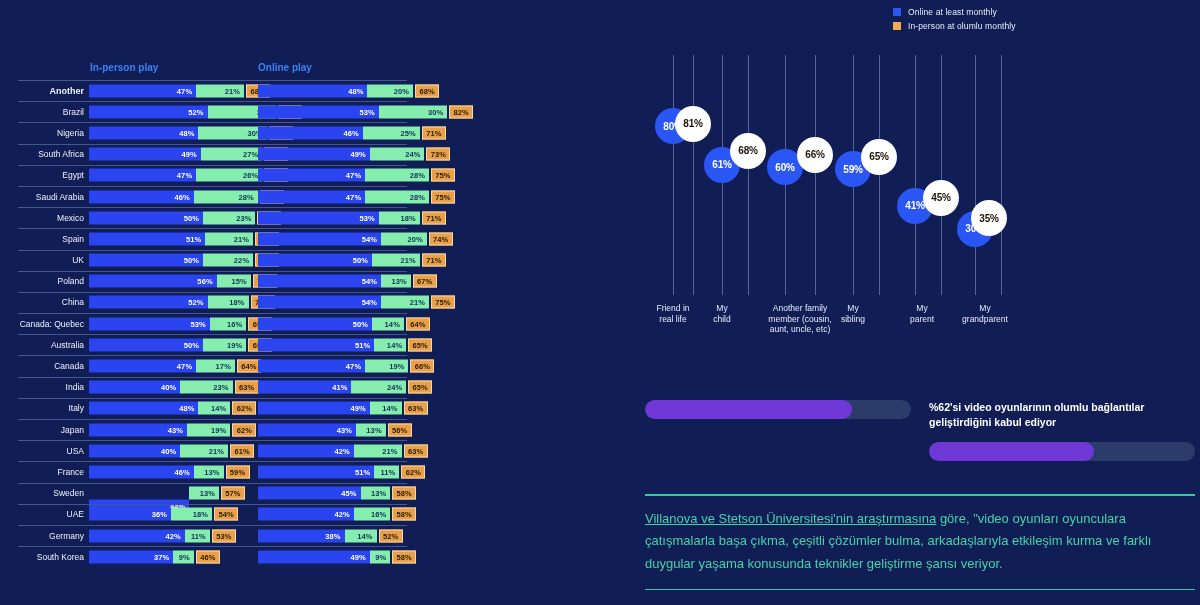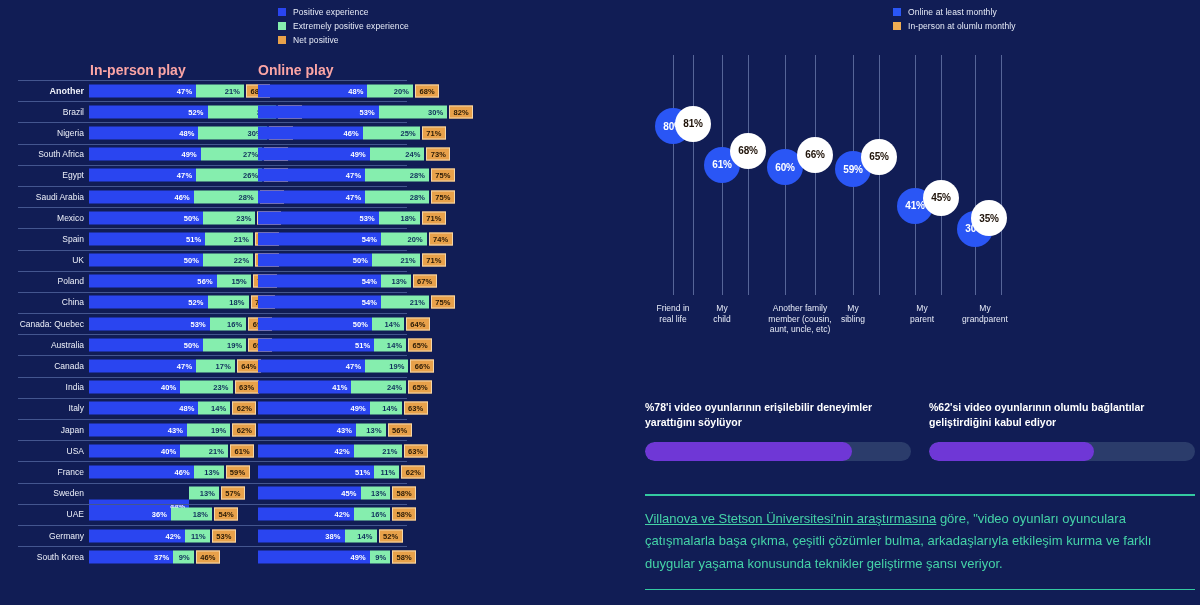--- a/index.html
+++ b/index.html
@@ -12,21 +12,21 @@
   .page { position: relative; width: 1200px; height: 605px; }
 
   
   .left-panel { position: absolute; left: 0; top: 0; width: 625px; height: 605px; }
 
   .legend-left { position: absolute; left: 278px; top: 7px; }
   .legend-row { display: flex; align-items: center; margin-bottom: 4px; }
   .legend-sw { width: 8px; height: 8px; margin-right: 7px; flex: none; }
   .legend-txt { font-size: 8.5px; color: #e8ecf8; letter-spacing: .1px; }
 
-  .col-head { position: absolute; top: 62px; font-size: 14px; font-weight: bold; color: #fca5a5; }
+  .col-head { position: absolute; top: 62px; font-size: 10px; font-weight: bold; color: #3b82f6; }
   .col-head.a { left: 90px; }
   .col-head.b { left: 258px; }
 
   .rows { position: absolute; left: 0; top: 80px; width: 625px; }
   .row { position: relative; height: 21.2px; }
   .row .sep { position: absolute; left: 18px; right: 218px; top: 0; height: 1px; background: #44568f; }
   .row.global .sep-bot { position: absolute; left: 18px; right: 218px; bottom: -1px; height: 1.5px; background: #51649c; }
   .rlabel {
     position: absolute; left: 0; width: 84px; top: 50%; transform: translateY(-50%);
     text-align: right; font-size: 8.5px; color: #eef1fa; white-space: nowrap;
@@ -76,34 +76,20 @@
   .cite .body { padding: 12px 0 13px 0; font-size: 13px; line-height: 1.75; color: #45d3a8; }
   .cite .lnk { text-decoration: underline; }
 </style>
 </head>
 <body>
 
 <div class="page">
 
   <div class="left-panel">
 
-    <div class="legend-left" id="legend-left">
-        <div class="legend-row">
-          <span class="legend-sw" style="background: rgb(42, 69, 240);"></span>
-          <span class="legend-txt">Positive experience</span>
-        </div>
-        <div class="legend-row">
-          <span class="legend-sw" style="background: rgb(133, 238, 174);"></span>
-          <span class="legend-txt">Extremely positive experience</span>
-        </div>
-        <div class="legend-row">
-          <span class="legend-sw" style="background: rgb(232, 161, 74);"></span>
-          <span class="legend-txt">Net positive</span>
-        </div>
-      </div>
 
     <div class="col-head a">In-person play</div>
     <div class="col-head b">Online play</div>
 
     <div class="rows" id="rows">
         <div class="row global">
           <div class="sep"></div>
           <div class="sep-bot"></div>
           <div class="rlabel">Another</div>
           <div class="barset a">
@@ -488,21 +474,20 @@
         <div class="bubble online" style="width: 36px; height: 36px; left: 332px; top: 155.5px;">30%</div>
         <div class="bubble inperson" style="width: 36px; height: 36px; left: 346px; top: 145.25px;">35%</div>
         <div class="xlabel" style="left: 320px; width: 80px;">
           <div>My</div>
           <div>grandparent</div>
         </div>
       </div>
 
     <div class="stats" id="stats">
         <div class="stat">
-          <div class="stat-title">%78'i video oyunlarının erişilebilir deneyimler yarattığını söylüyor</div>
           <div class="track">
             <div class="fill" style="width: 78%;"></div>
           </div>
         </div>
         <div class="stat">
           <div class="stat-title">%62'si video oyunlarının olumlu bağlantılar geliştirdiğini kabul ediyor</div>
           <div class="track">
             <div class="fill" style="width: 62%;"></div>
           </div>
         </div>

